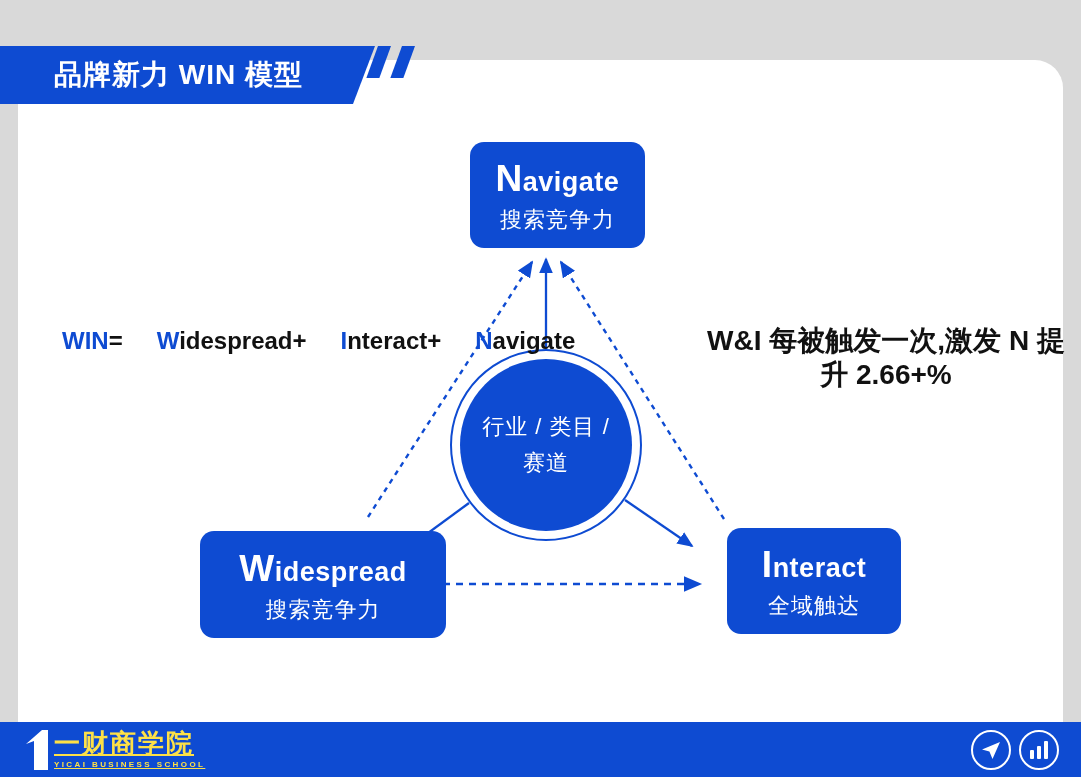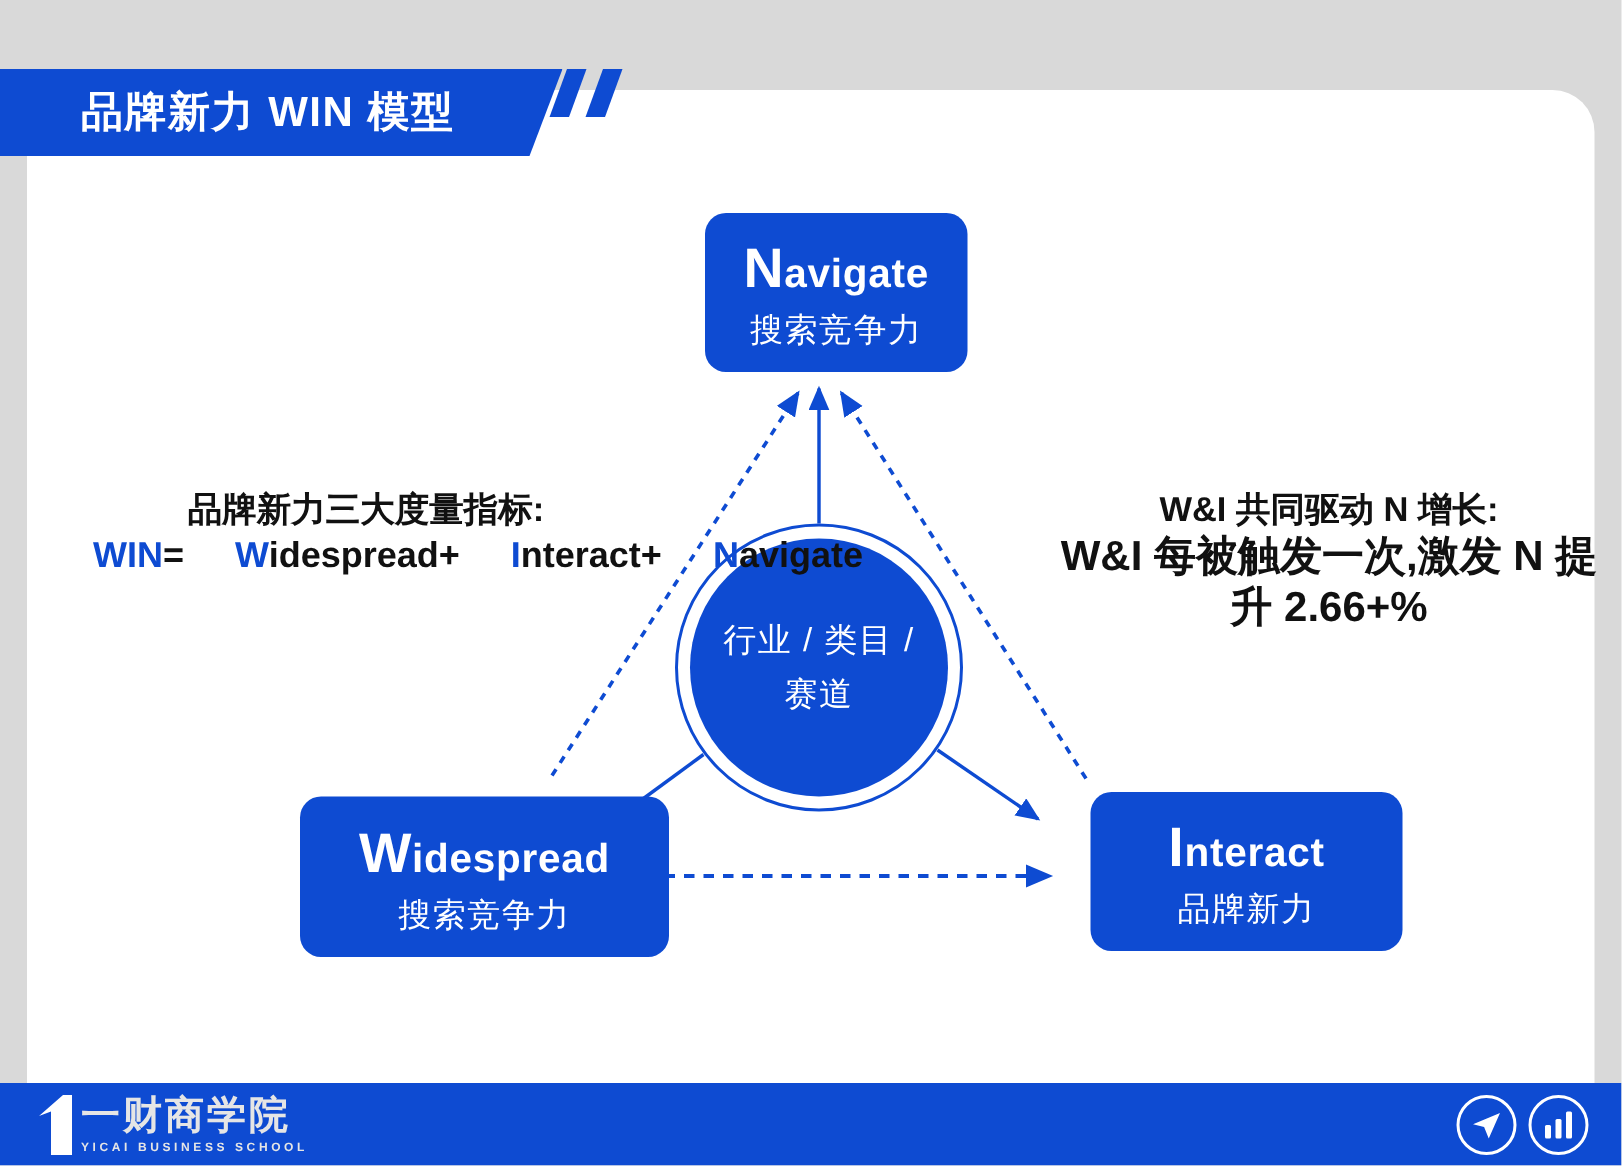--- a/index.html
+++ b/index.html
@@ -35,21 +35,21 @@
   .node{
     position:absolute;background:#0e4bd2;border-radius:14px;color:#ffffff;
     display:flex;flex-direction:column;align-items:center;justify-content:center;
     text-align:center;line-height:1.25;margin-left:12px;
   }
   .node .en{font-weight:bold;font-size:27px;letter-spacing:.5px;}
   .node .en .initial{font-size:37px;}
   .node .cn{font-size:22px;margin-top:4px;letter-spacing:1px;}
   .node.navigate{left:458px;top:142px;width:175px;height:106px;}
   .node.widespread{left:188px;top:531px;width:246px;height:107px;}
-  .node.interact{left:715px;top:528px;width:208px;height:106px;}
+  .node.interact{left:715px;top:528px;width:174px;height:106px;}
 
   
   .circle-ring{
     position:absolute;left:450px;top:349px;width:192px;height:192px;
     border:2px solid #0e4bd2;border-radius:50%;box-sizing:border-box;
   }
   .circle-fill{
     position:absolute;left:460px;top:359px;width:172px;height:172px;
     background:#0e4bd2;border-radius:50%;color:#ffffff;
     display:flex;flex-direction:column;align-items:center;justify-content:center;
@@ -68,21 +68,21 @@
 
   
   svg.overlay{position:absolute;left:0;top:0;pointer-events:none;}
 
   
   .footer{
     position:absolute;left:0;bottom:0;width:1081px;height:55px;background:#0e4bd2;
   }
   .logo{position:absolute;left:26px;top:6px;display:flex;align-items:flex-start;}
   .logo-mark{margin-top:2px;}
-  .logo-text{margin-left:6px;color:#e5e5e5;}
+  .logo-text{margin-left:6px;color:#fde047;text-decoration:underline;}
   .logo-text .cn{font-size:26px;font-weight:bold;letter-spacing:2px;line-height:30px;}
   .logo-text .sub{font-size:8px;font-weight:bold;letter-spacing:2.4px;margin-top:2px;}
   .footer .icon-btn{
     position:absolute;top:8px;width:40px;height:40px;border:2px solid #ffffff;
     border-radius:50%;box-sizing:border-box;display:flex;align-items:center;justify-content:center;
     cursor:pointer;
   }
   .footer .icon-btn.send{left:971px;}
   .footer .icon-btn.stats{left:1019px;}
   .bars{display:flex;align-items:flex-end;gap:3px;height:18px;}
@@ -127,36 +127,34 @@
   <div class="en">
     <span class="initial">W</span><span>idespread</span>
   </div>
   <div class="cn">搜索竞争力</div>
 </div>
 
 <div class="node interact">
   <div class="en">
     <span class="initial">I</span><span>nteract</span>
   </div>
-  <div class="cn">品牌新力</div>
+  <div class="cn">全域触达</div>
 </div>
 
 <div class="circle-ring"></div>
 <div class="circle-fill">
   <div>行业 / 类目 /</div>
   <div>赛道</div>
 </div>
 
 <div class="note left">
-  <div class="l1">品牌新力三大度量指标:</div>
   <div class="l2"><span class="accent">WIN</span><span>=</span><span class="accent">W</span><span>idespread</span><span>+</span><span class="accent">I</span><span>nteract</span><span>+</span><span class="accent">N</span><span>avigate</span></div>
 </div>
 
 <div class="note right">
-  <div class="l1">W&amp;I 共同驱动 N 增长:</div>
   <div class="l2">W&amp;I 每被触发一次,激发 N 提升 2.66+%</div>
 </div>
 
 <div class="footer">
   <div class="logo">
     <svg class="logo-mark" width="22" height="40" viewBox="0 0 22 40">
       <polygon points="0,14 16,0 22,0 22,40 8,40 8,11" fill="#ffffff"></polygon>
     </svg>
     <div class="logo-text">
       <div class="cn">一财商学院</div>

